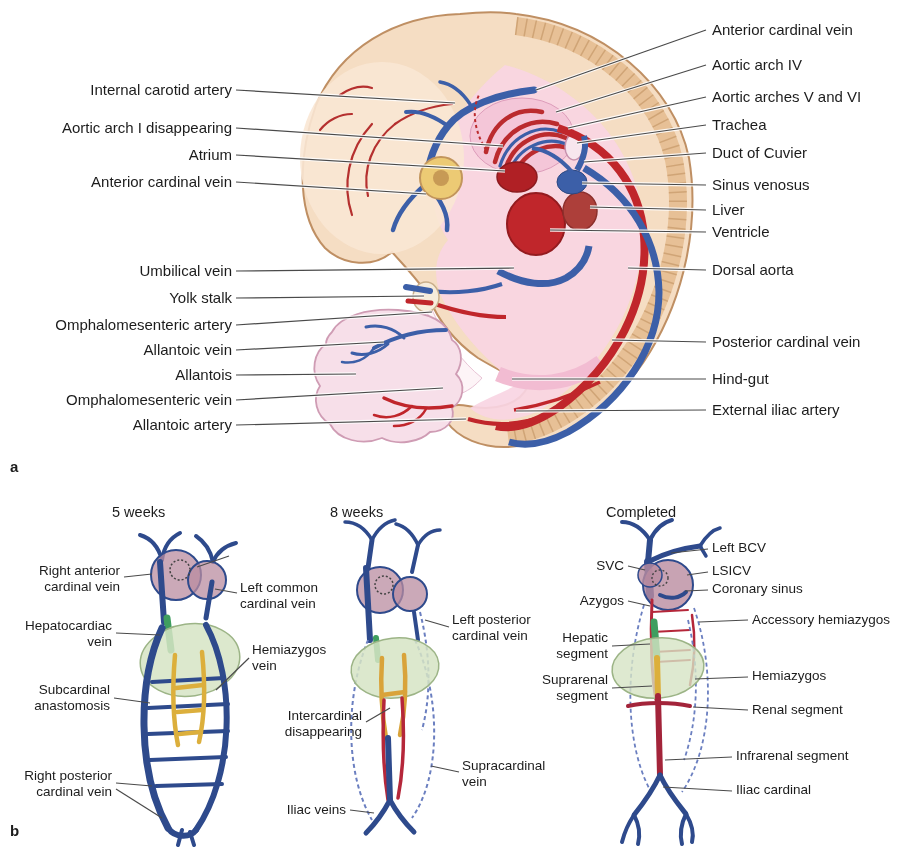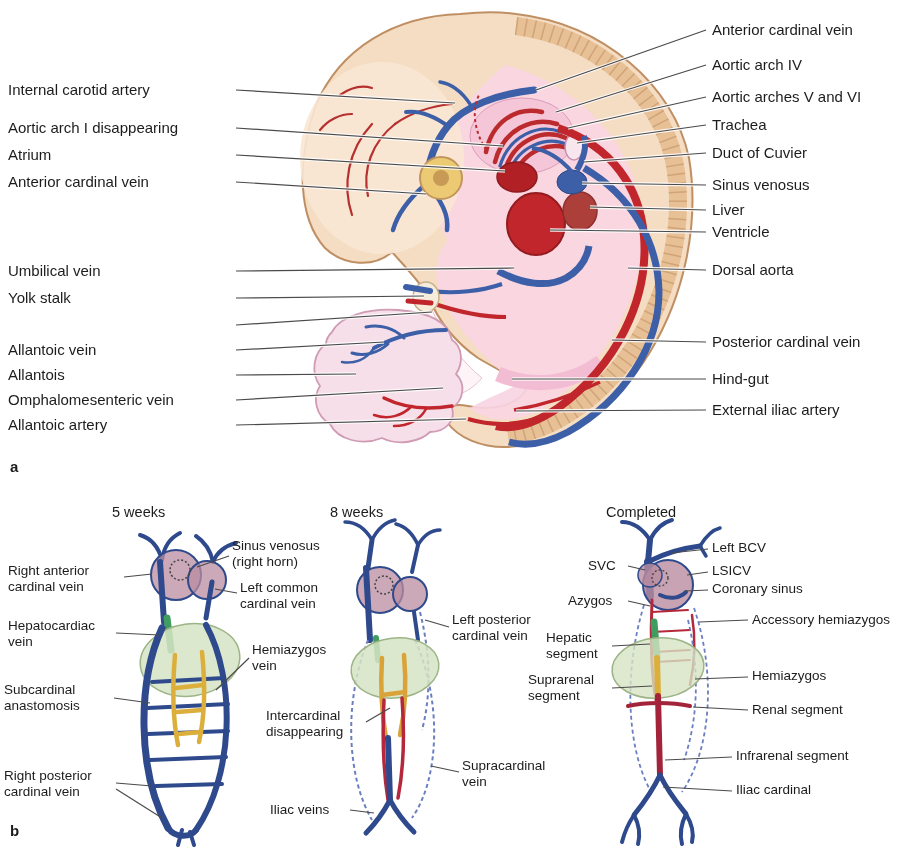--- a/index.html
+++ b/index.html
@@ -3,21 +3,21 @@
 <meta charset="utf-8">
 <style>
   html,body { margin:0; padding:0; background:#fff; }
   .page {
     position:relative; width:900px; height:847px; background:#fff;
     font-family:"Liberation Sans", sans-serif; color:#1c1c1c; overflow:hidden;
   }
   .art { position:absolute; top:0; left:0; }
   .lbl { position:absolute; font-size:15px; line-height:18px; }
   .lbl.small { font-size:13.5px; line-height:16px; }
-  .ra { }
+  .ra { text-align:right; }
   .title { position:absolute; font-size:14.5px; line-height:17px; text-align:left; }
   .marker { position:absolute; font-weight:bold; font-size:15px; }
 </style>
 </head>
 <body>
 
 <div class="page">
 
 <svg class="art" width="900" height="847" viewBox="0 0 900 847">
 
@@ -312,20 +312,21 @@
     <line x1="732" y1="791" x2="663" y2="787"></line>
   </g>
 </svg>
 
 <div class="lbl ra" style="left:8px;top:81px;width:224px">Internal carotid artery</div>
 <div class="lbl ra" style="left:8px;top:146px;width:224px">Atrium</div>
 <div class="lbl ra" style="left:8px;top:119px;width:224px">Aortic arch I disappearing</div>
 <div class="lbl ra" style="left:8px;top:173px;width:224px">Anterior cardinal vein</div>
 <div class="lbl ra" style="left:8px;top:262px;width:224px">Umbilical vein</div>
 <div class="lbl ra" style="left:8px;top:289px;width:224px">Yolk stalk</div>
+<div class="lbl ra" style="left:8px;top:316px;width:224px">Omphalomesenteric artery</div>
 <div class="lbl ra" style="left:8px;top:341px;width:224px">Allantoic vein</div>
 <div class="lbl ra" style="left:8px;top:366px;width:224px">Allantois</div>
 <div class="lbl ra" style="left:8px;top:391px;width:224px">Omphalomesenteric vein</div>
 <div class="lbl ra" style="left:8px;top:416px;width:224px">Allantoic artery</div>
 
 <div class="lbl" style="left:712px;top:21px;width:185px">Anterior cardinal vein</div>
 <div class="lbl" style="left:712px;top:56px;width:185px">Aortic arch IV</div>
 <div class="lbl" style="left:712px;top:88px;width:185px">Aortic arches V and VI</div>
 <div class="lbl" style="left:712px;top:116px;width:185px">Trachea</div>
 <div class="lbl" style="left:712px;top:144px;width:185px">Duct of Cuvier</div>
@@ -334,21 +335,20 @@
 <div class="lbl" style="left:712px;top:223px;width:185px">Ventricle</div>
 <div class="lbl" style="left:712px;top:261px;width:185px">Dorsal aorta</div>
 <div class="lbl" style="left:712px;top:333px;width:185px">Posterior cardinal vein</div>
 <div class="lbl" style="left:712px;top:370px;width:185px">Hind-gut</div>
 <div class="lbl" style="left:712px;top:401px;width:185px">External iliac artery</div>
 
 <div class="title" style="left:112px;top:504px;width:100px">5 weeks</div>
 <div class="title" style="left:330px;top:504px;width:95px">8 weeks</div>
 <div class="title" style="left:606px;top:504px;width:105px">Completed</div>
 
-<div class="lbl small" style="left:232px;top:538px;width:112px">Sinus venosus (right horn)</div>
 <div class="lbl small ra" style="left:8px;top:563px;width:112px">Right anterior cardinal vein</div>
 <div class="lbl small" style="left:240px;top:580px;width:100px">Left common cardinal vein</div>
 <div class="lbl small ra" style="left:8px;top:618px;width:104px">Hepatocardiac vein</div>
 <div class="lbl small" style="left:252px;top:642px;width:92px">Hemiazygos vein</div>
 <div class="lbl small ra" style="left:4px;top:768px;width:108px">Right posterior cardinal vein</div>
 <div class="lbl small ra" style="left:4px;top:682px;width:106px">Subcardinal anastomosis</div>
 
 <div class="lbl small" style="left:452px;top:612px;width:100px">Left posterior cardinal vein</div>
 <div class="lbl small ra" style="left:266px;top:708px;width:96px">Intercardinal disappearing</div>
 <div class="lbl small" style="left:462px;top:758px;width:100px">Supracardinal vein</div>

